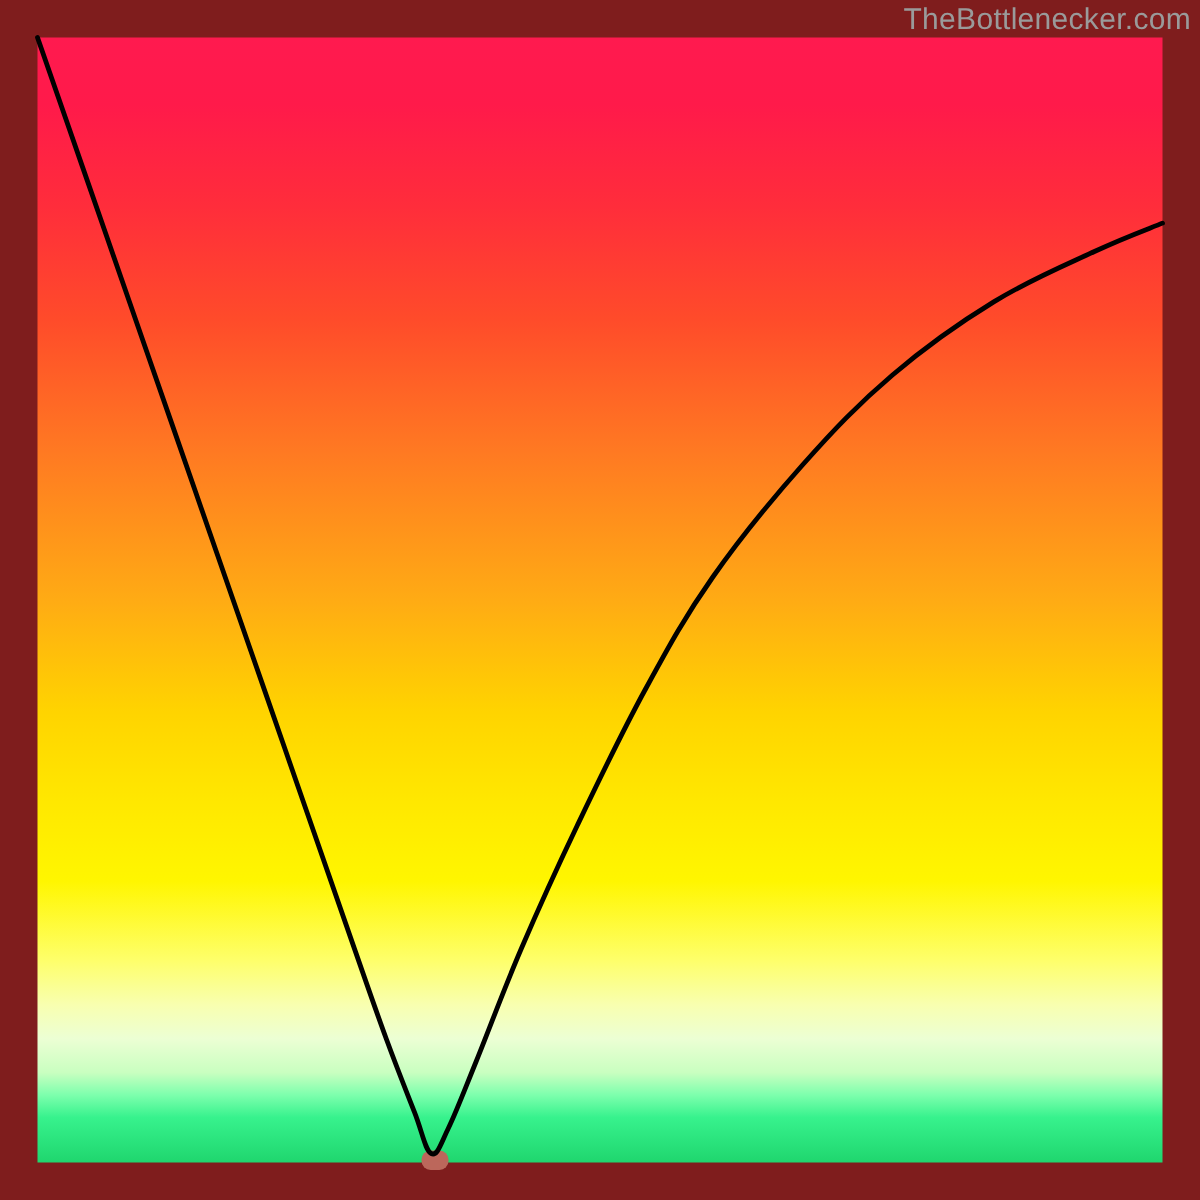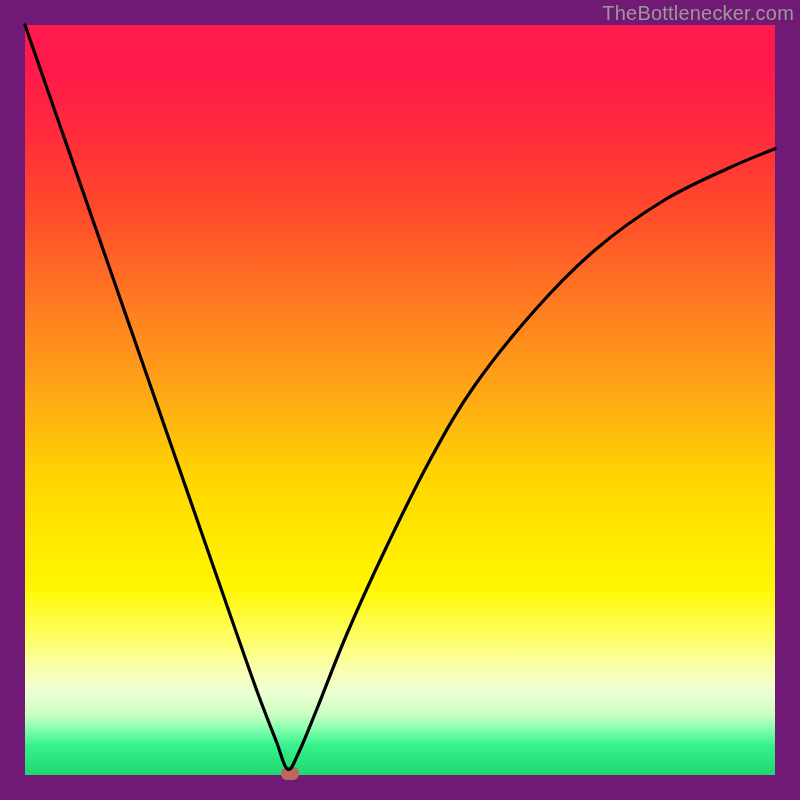--- a/index.html
+++ b/index.html
@@ -8,21 +8,21 @@
     width: 800px;
     height: 800px;
     background: #000;
     overflow: hidden;
     font-family: Arial, Helvetica, sans-serif;
   }
   .stage {
     position: relative;
     width: 800px;
     height: 800px;
-    background: #701a75;
+    background: #7f1d1d;
   }
   .plot-area {
     position: absolute;
     left: 25px;
     top: 25px;
     width: 750px;
     height: 750px;
   }
   .gradient-bg {
     position: absolute;

